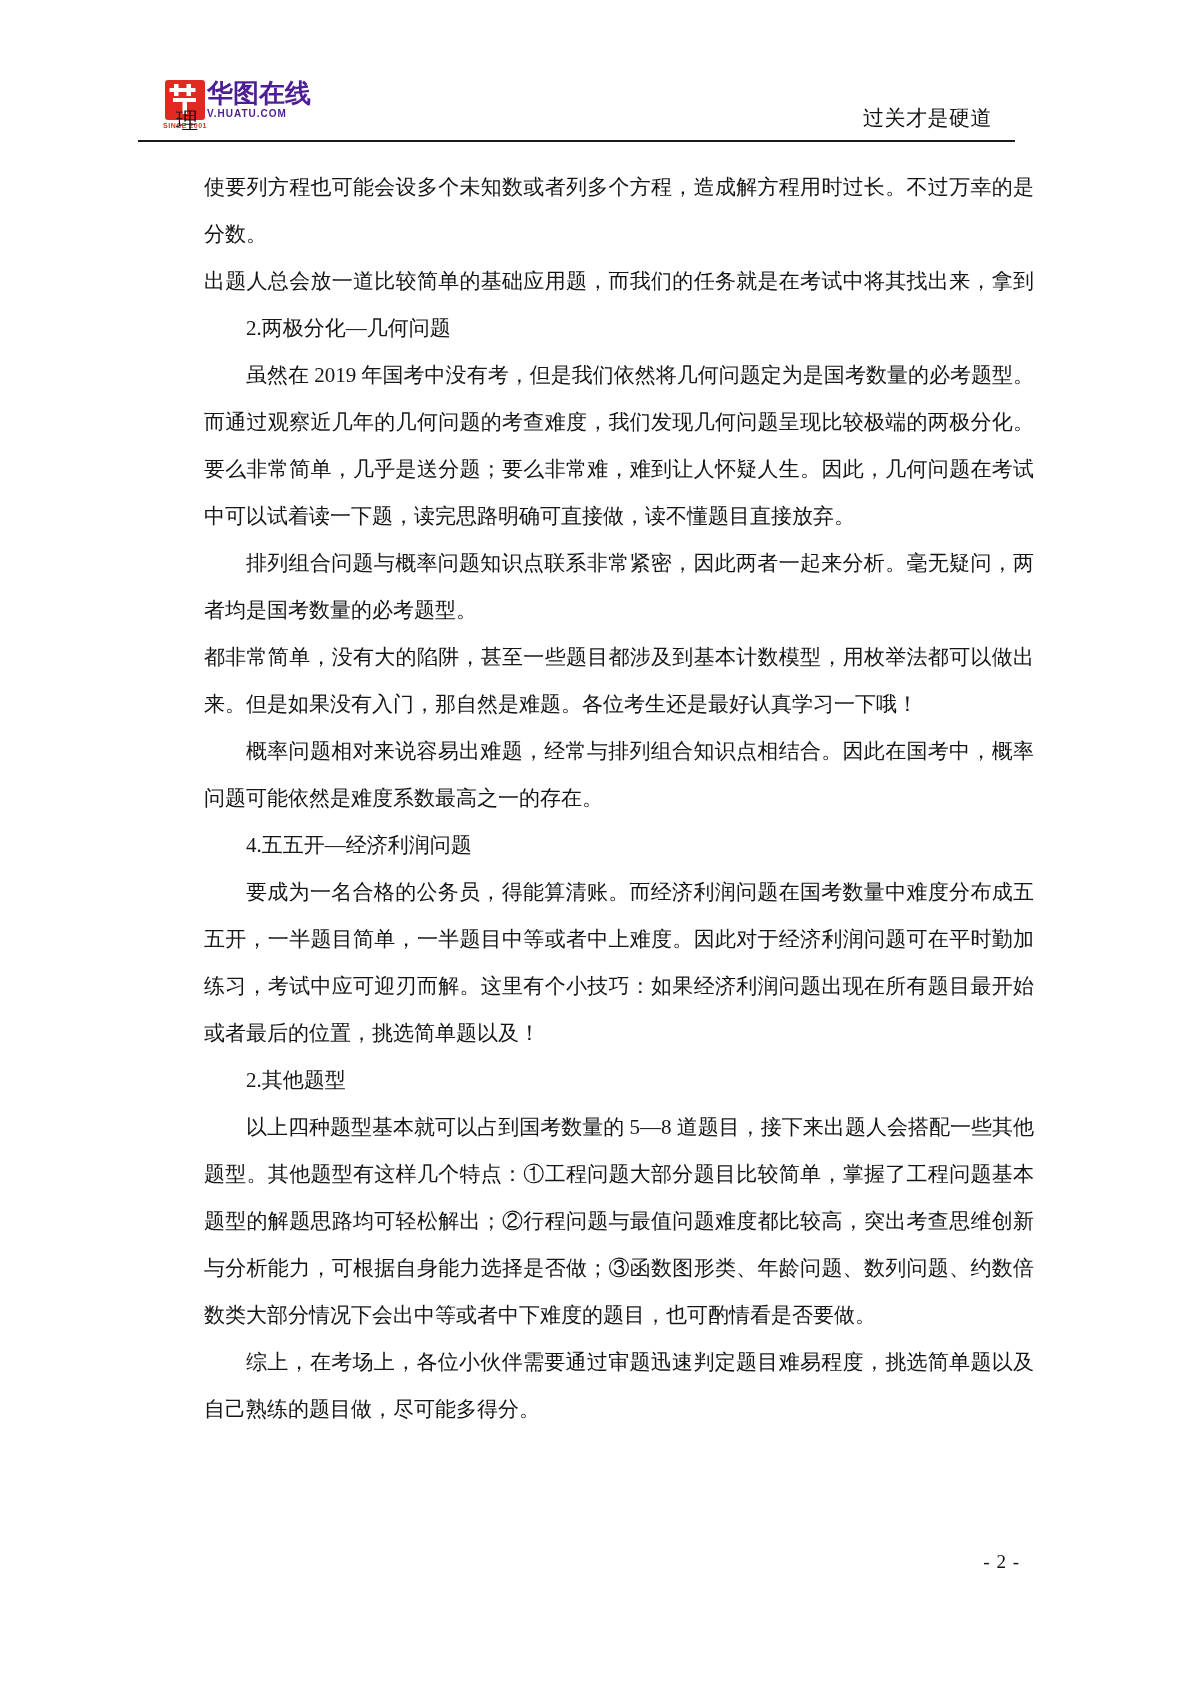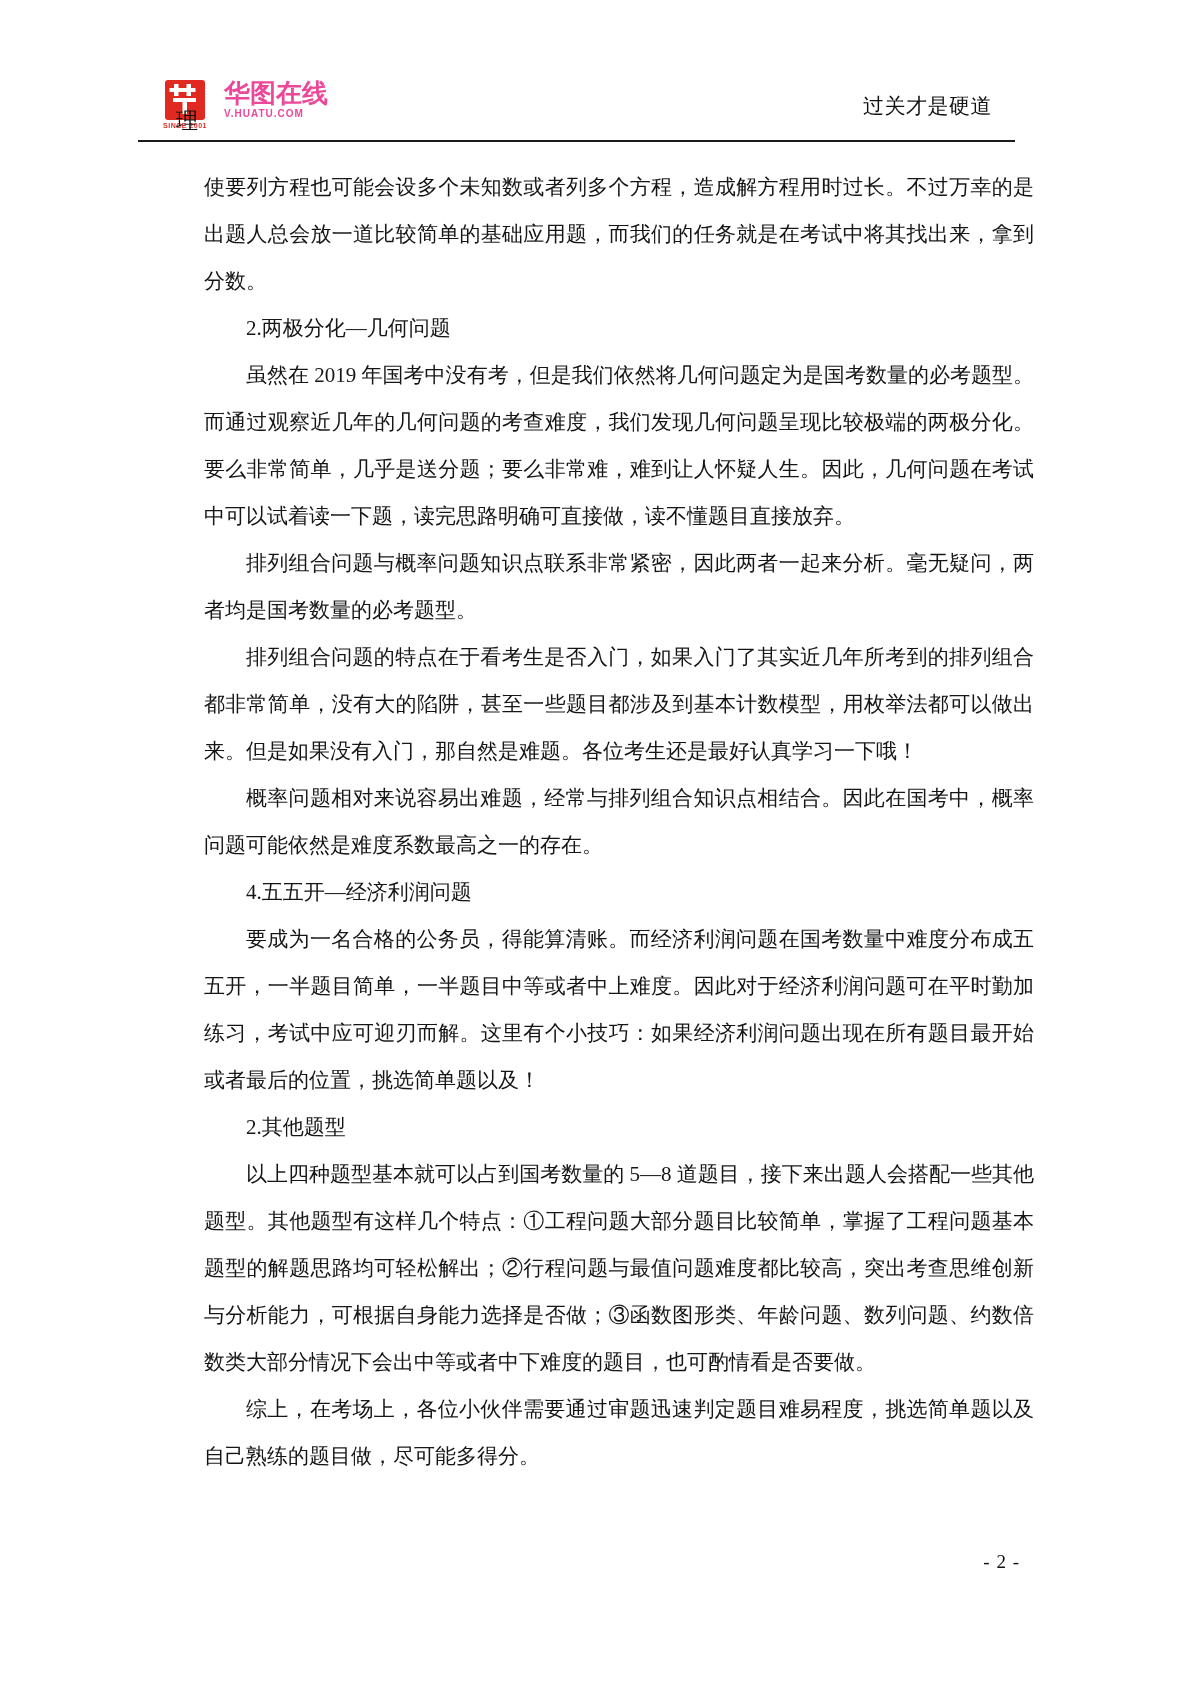--- a/index.html
+++ b/index.html
@@ -21,38 +21,38 @@
     border-radius:3px;
   }
   .logo-since {
     position:absolute; left:163px; top:122px;
     width:44px;
     font-family:"Liberation Sans","DejaVu Sans",sans-serif;
     font-size:7px; font-weight:bold; letter-spacing:.5px;
     color:#e02a21; text-align:center;
   }
   .brand-block {
-    position:absolute; left:224px; top:78px; width:106px;
+    position:absolute; left:207px; top:78px; width:106px;
     font-family:"Liberation Sans","DejaVu Sans",sans-serif;
-    color:#ec4899;
+    color:#4c1d95;
   }
   .brand-name {
     font-size:26px; font-weight:bold; letter-spacing:0px;
     line-height:30px; white-space:nowrap;
   }
   .brand-domain {
     font-size:10px; font-weight:bold; letter-spacing:1px;
     line-height:12px; white-space:nowrap;
   }
   .header-side-text {
     position:absolute; left:176px; top:106px;
     font-size:22px; color:#111;
   }
   .header-slogan {
-    position:absolute; right:198px; top:92px;
+    position:absolute; right:198px; top:104px;
     font-size:21px; letter-spacing:0.5px; color:#111;
     white-space:nowrap;
   }
   .header-divider {
     position:absolute; left:138px; top:140px;
     width:877px; height:2px; background:#1a1a1a;
   }
 
   
   .doc-body {
@@ -97,30 +97,29 @@
     <div class="brand-name">华图在线</div>
     <div class="brand-domain">V.HUATU.COM</div>
   </div>
 
   <div class="header-side-text">理</div>
   <div class="header-slogan">过关才是硬道</div>
   <div class="header-divider"></div>
 
   <div class="doc-body">
     <div class="line j">使要列方程也可能会设多个未知数或者列多个方程，造成解方程用时过长。不过万幸的是</div>
+    <div class="line e">分数。</div>
     <div class="line j">出题人总会放一道比较简单的基础应用题，而我们的任务就是在考试中将其找出来，拿到</div>
-    <div class="line e">分数。</div>
     <div class="line h">2.两极分化—几何问题</div>
     <div class="line ij">虽然在 2019 年国考中没有考，但是我们依然将几何问题定为是国考数量的必考题型。</div>
     <div class="line j">而通过观察近几年的几何问题的考查难度，我们发现几何问题呈现比较极端的两极分化。</div>
     <div class="line j">要么非常简单，几乎是送分题；要么非常难，难到让人怀疑人生。因此，几何问题在考试</div>
     <div class="line e">中可以试着读一下题，读完思路明确可直接做，读不懂题目直接放弃。</div>
     <div class="line ij">排列组合问题与概率问题知识点联系非常紧密，因此两者一起来分析。毫无疑问，两</div>
     <div class="line e">者均是国考数量的必考题型。</div>
-    <div class="line ij">排列组合问题的特点在于看考生是否入门，如果入门了其实近几年所考到的排列组合</div>
     <div class="line j">都非常简单，没有大的陷阱，甚至一些题目都涉及到基本计数模型，用枚举法都可以做出</div>
     <div class="line e">来。但是如果没有入门，那自然是难题。各位考生还是最好认真学习一下哦！</div>
     <div class="line ij">概率问题相对来说容易出难题，经常与排列组合知识点相结合。因此在国考中，概率</div>
     <div class="line e">问题可能依然是难度系数最高之一的存在。</div>
     <div class="line h">4.五五开—经济利润问题</div>
     <div class="line ij">要成为一名合格的公务员，得能算清账。而经济利润问题在国考数量中难度分布成五</div>
     <div class="line j">五开，一半题目简单，一半题目中等或者中上难度。因此对于经济利润问题可在平时勤加</div>
     <div class="line j">练习，考试中应可迎刃而解。这里有个小技巧：如果经济利润问题出现在所有题目最开始</div>
     <div class="line e">或者最后的位置，挑选简单题以及！</div>
     <div class="line h">2.其他题型</div>

